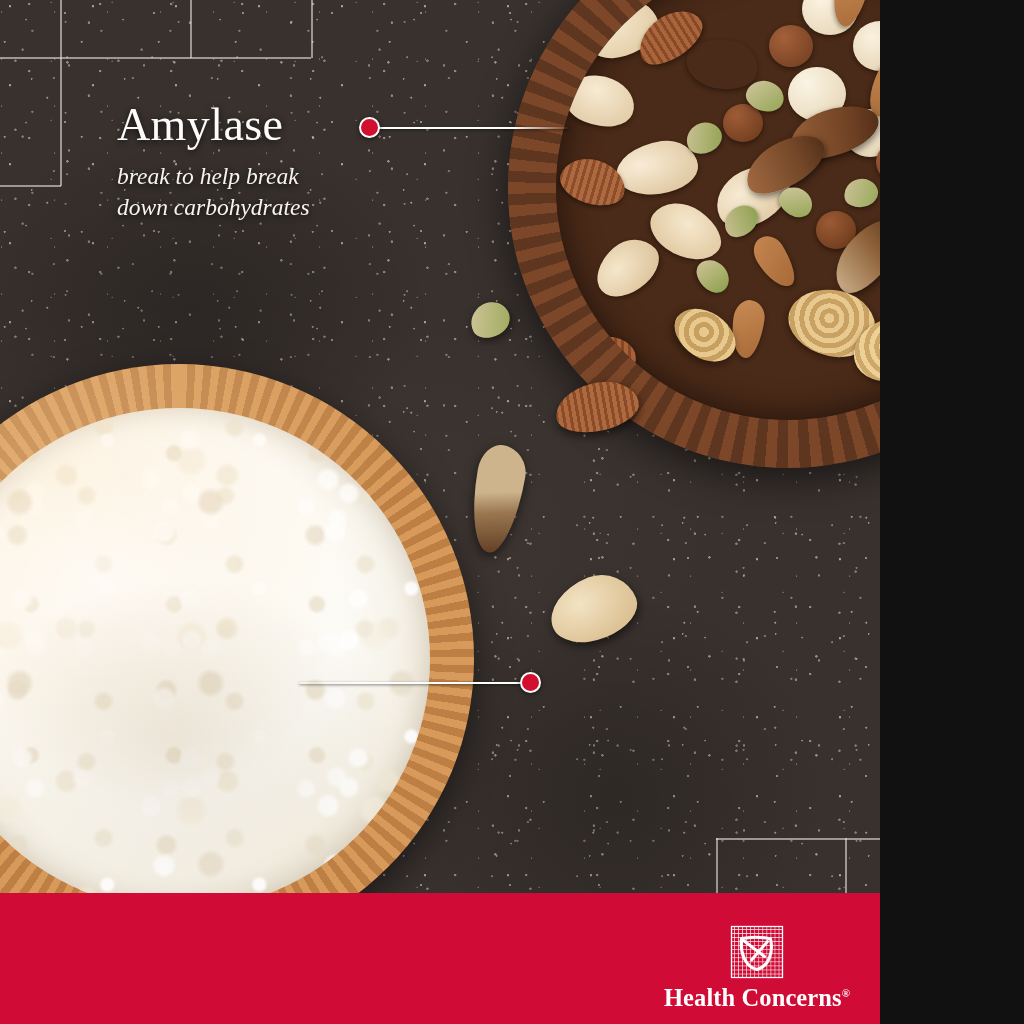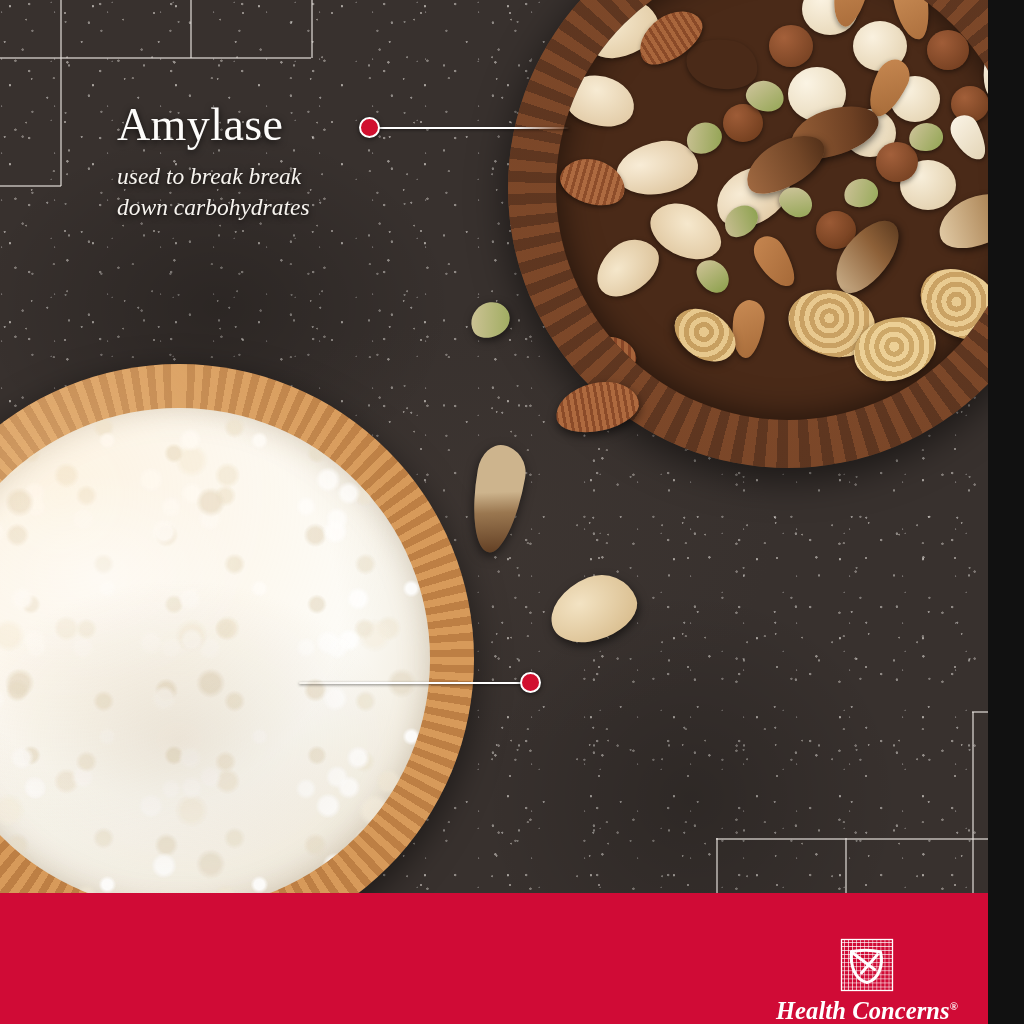--- a/index.html
+++ b/index.html
@@ -3,21 +3,21 @@
 <meta charset="utf-8">
 <title>Health Concerns — Enzyme Infographic</title>
 <style>
   html, body {
     margin: 0;
     padding: 0;
     background: #111;
   }
   #stage {
     position: relative;
-    width: 988px;
+    width: 880px;
     height: 1024px;
     overflow: hidden;
     font-family: "Liberation Serif", "DejaVu Serif", serif;
     background: #8b5cf6;
   }
 
   
   .granite {
     position: absolute;
     inset: 0;
@@ -230,25 +230,24 @@
     position: absolute;
     left: 0;
     right: 0;
     bottom: 0;
     height: 131px;
     background: #d00b36;
   }
   .brand {
     position: absolute;
     right: 30px;
-    bottom: 1px;
+    bottom: 14px;
     display: flex;
     flex-direction: column;
     align-items: center;
-    font-style: italic;
   }
   .brand-mark {
     width: 54px;
     height: 54px;
     position: relative;
   }
   .brand-name {
     margin-top: 7px;
     color: #ffffff;
     font-size: 24.5px;
@@ -353,21 +352,21 @@
   <div class="loose-nut" style="left:549px; top:578px; width:88px; height:62px; background:radial-gradient(ellipse at 38% 34%, #f3e3c3, #d4b684); border-radius:58% 42% 48% 52%/54% 60% 40% 46%; transform:rotate(-22deg); box-shadow:0 4px 10px rgba(0,0,0,.55);"></div>
 
   <div class="loose-nut" style="left:672px; top:312px; width:66px; height:46px; background:repeating-radial-gradient(circle at 46% 46%, #e7c88d 0 5px, #c79f60 5px 10px); border-radius:50% 50% 48% 52%/52% 48% 52% 48%; transform:rotate(34deg); box-shadow:0 3px 9px rgba(0,0,0,.5);"></div>
 
   <div class="leader" style="left:359px; top:117px; width:210px;">
     <div class="bar fade-r" style="left:18px; width:192px;"></div>
     <div class="dot" style="left:0;"></div>
   </div>
   <div class="callout" style="left:117px; top:102px; width:250px;">
     <div class="callout-title">Amylase</div>
-    <div class="callout-sub">used to break break
+    <div class="callout-sub">break to help break
 down carbohydrates</div>
   </div>
 
   <div class="leader" style="left:299px; top:672px; width:242px;">
     <div class="bar fade-l" style="left:0; width:226px;"></div>
     <div class="dot" style="left:221px;"></div>
   </div>
   <div class="callout" style="left:569px; top:656px; width:300px;">
   </div>
 

